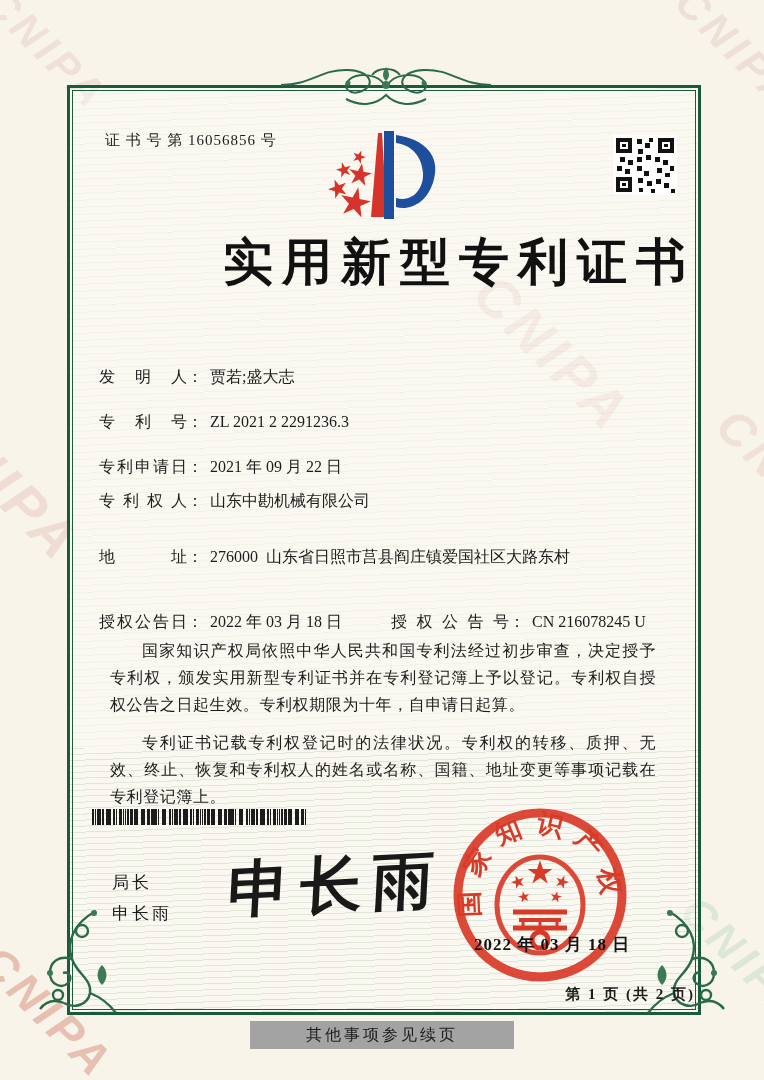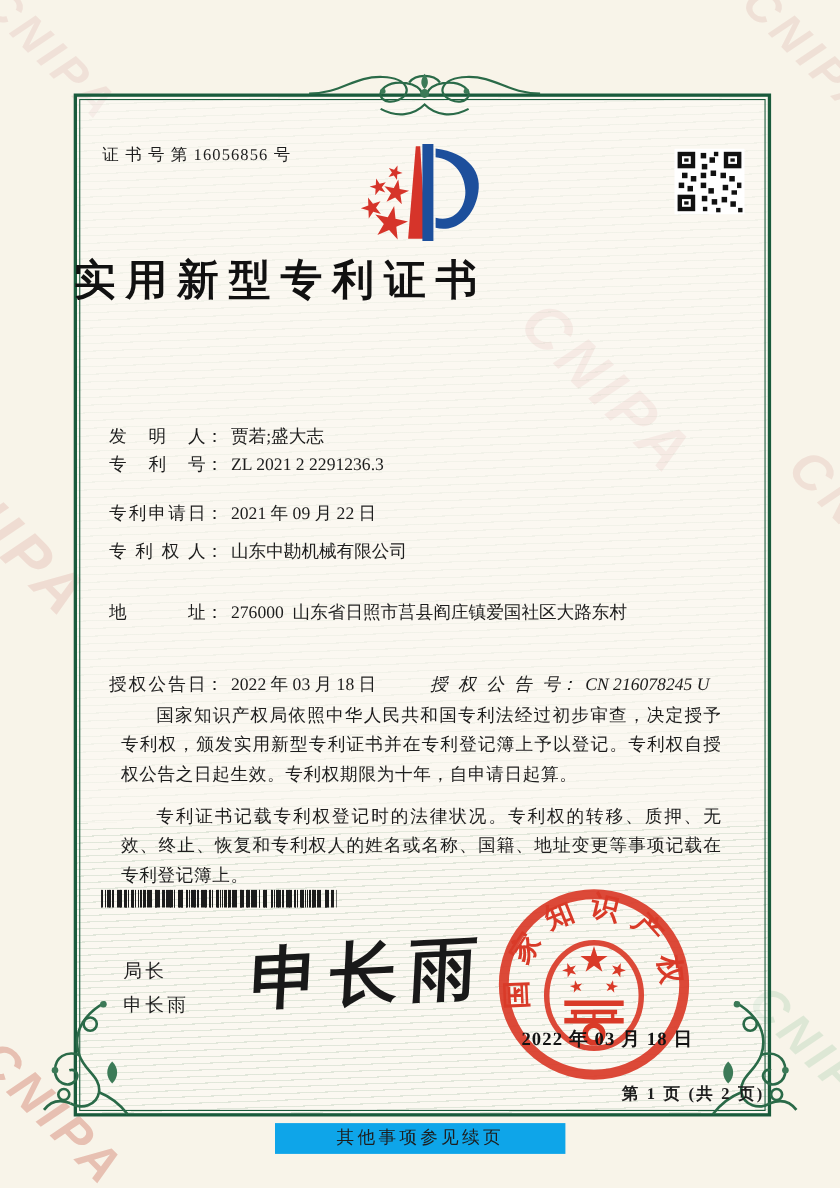--- a/index.html
+++ b/index.html
@@ -29,33 +29,33 @@
     position:absolute;left:0;right:0;top:660px;bottom:0;
     background:repeating-linear-gradient(178deg,rgba(120,160,125,0.20) 0 1px,transparent 1px 6px);
   }
   .waves-high{
     position:absolute;left:0;right:0;top:0;height:660px;
     background:repeating-linear-gradient(178deg,rgba(120,160,125,0.07) 0 1px,transparent 1px 7px);
   }
   .ornament{position:absolute;z-index:3;}
   
   .abs{position:absolute;z-index:4;}
-  .cert-no{left:93px;top:131px;font-size:15px;letter-spacing:1px;white-space:pre;}
+  .cert-no{left:105px;top:131px;font-size:15px;letter-spacing:1px;white-space:pre;}
   .title{
-    left:67px;top:229px;width:628px;text-align:left;
-    font-size:38px;font-weight:bold;letter-spacing:9px;color:#111;
+    left:67px;top:229px;width:628px;text-align:right;
+    font-size:50px;font-weight:bold;letter-spacing:9px;color:#111;
   }
   .frow{left:99px;font-size:16px;white-space:nowrap;}
   .flabel{
     display:inline-block;width:88px;vertical-align:top;
     text-align:justify;text-align-last:justify;
   }
   .fcolon{display:inline-block;margin-right:7px;}
   .fvalue{white-space:pre;}
-  .grant-pair{position:absolute;left:292px;top:0;font-style:italic;}
+  .grant-pair{position:absolute;left:292px;top:0;}
   .grant-pair .flabel{width:118px;}
   .paras{
     left:99px;top:626px;width:568px;font-size:16px;line-height:27px;
     text-align:justify;letter-spacing:0.6px;
   }
   .paras p{margin:11px;text-indent:2em;}
   .barcode{
     left:92px;top:809px;width:214px;height:16px;
     background:
       repeating-linear-gradient(90deg,#1c1c1c 0 2px,transparent 2px 3px,#1c1c1c 3px 4px,transparent 4px 7px),
@@ -67,21 +67,21 @@
     left:228px;top:843px;font-size:62px;font-weight:700;color:#191919;
     transform:rotate(-3deg) skewX(-6deg);letter-spacing:10px;z-index:5;
   }
   .seal{left:451px;top:806px;width:178px;height:178px;z-index:5;}
   .seal-date{
     left:474px;top:933px;font-size:17px;letter-spacing:1px;color:#141414;
     white-space:pre;z-index:6;font-weight:bold;
   }
   .page-number{left:67px;top:985px;width:628px;text-align:right;font-size:15px;letter-spacing:2px;font-weight:bold;}
   .note-box{
-    left:250px;top:1021px;width:264px;height:28px;background:#0ea5e9;
+    left:250px;top:1021px;width:264px;height:28px;background:#a3a3a3;
     text-align:center;line-height:28px;font-size:16px;letter-spacing:3px;z-index:4;
   }
   .logo{left:318px;top:113px;width:132px;height:116px;}
   .qr{left:613px;top:135px;width:64px;height:60px;}
   .hidden-defs{position:absolute;width:0;height:0;overflow:hidden;}
 </style>
 </head>
 <body>
 
 <div class="page">
@@ -206,21 +206,21 @@
     </g>
     <g fill="#111111">
       <rect x="9" y="9" width="4" height="3"></rect>
         <rect x="51" y="9" width="4" height="3"></rect>
         <rect x="9" y="48" width="4" height="3"></rect>
     </g>
   </svg>
 
   <div class="abs title">实用新型专利证书</div>
 
-  <div class="abs frow" style="top:367px;margin-top:20px;">
+  <div class="abs frow" style="top:367px;">
     <span class="flabel">发明人</span><span class="fcolon">：</span><span class="fvalue">贾若;盛大志</span>
   </div>
   <div class="abs frow" style="top:412px;">
     <span class="flabel">专利号</span><span class="fcolon">：</span><span class="fvalue">ZL 2021 2 2291236.3</span>
   </div>
   <div class="abs frow" style="top:457px;">
     <span class="flabel">专利申请日</span><span class="fcolon">：</span><span class="fvalue">2021 年 09 月 22 日</span>
   </div>
   <div class="abs frow" style="top:491px;">
     <span class="flabel">专利权人</span><span class="fcolon">：</span><span class="fvalue">山东中勘机械有限公司</span>

